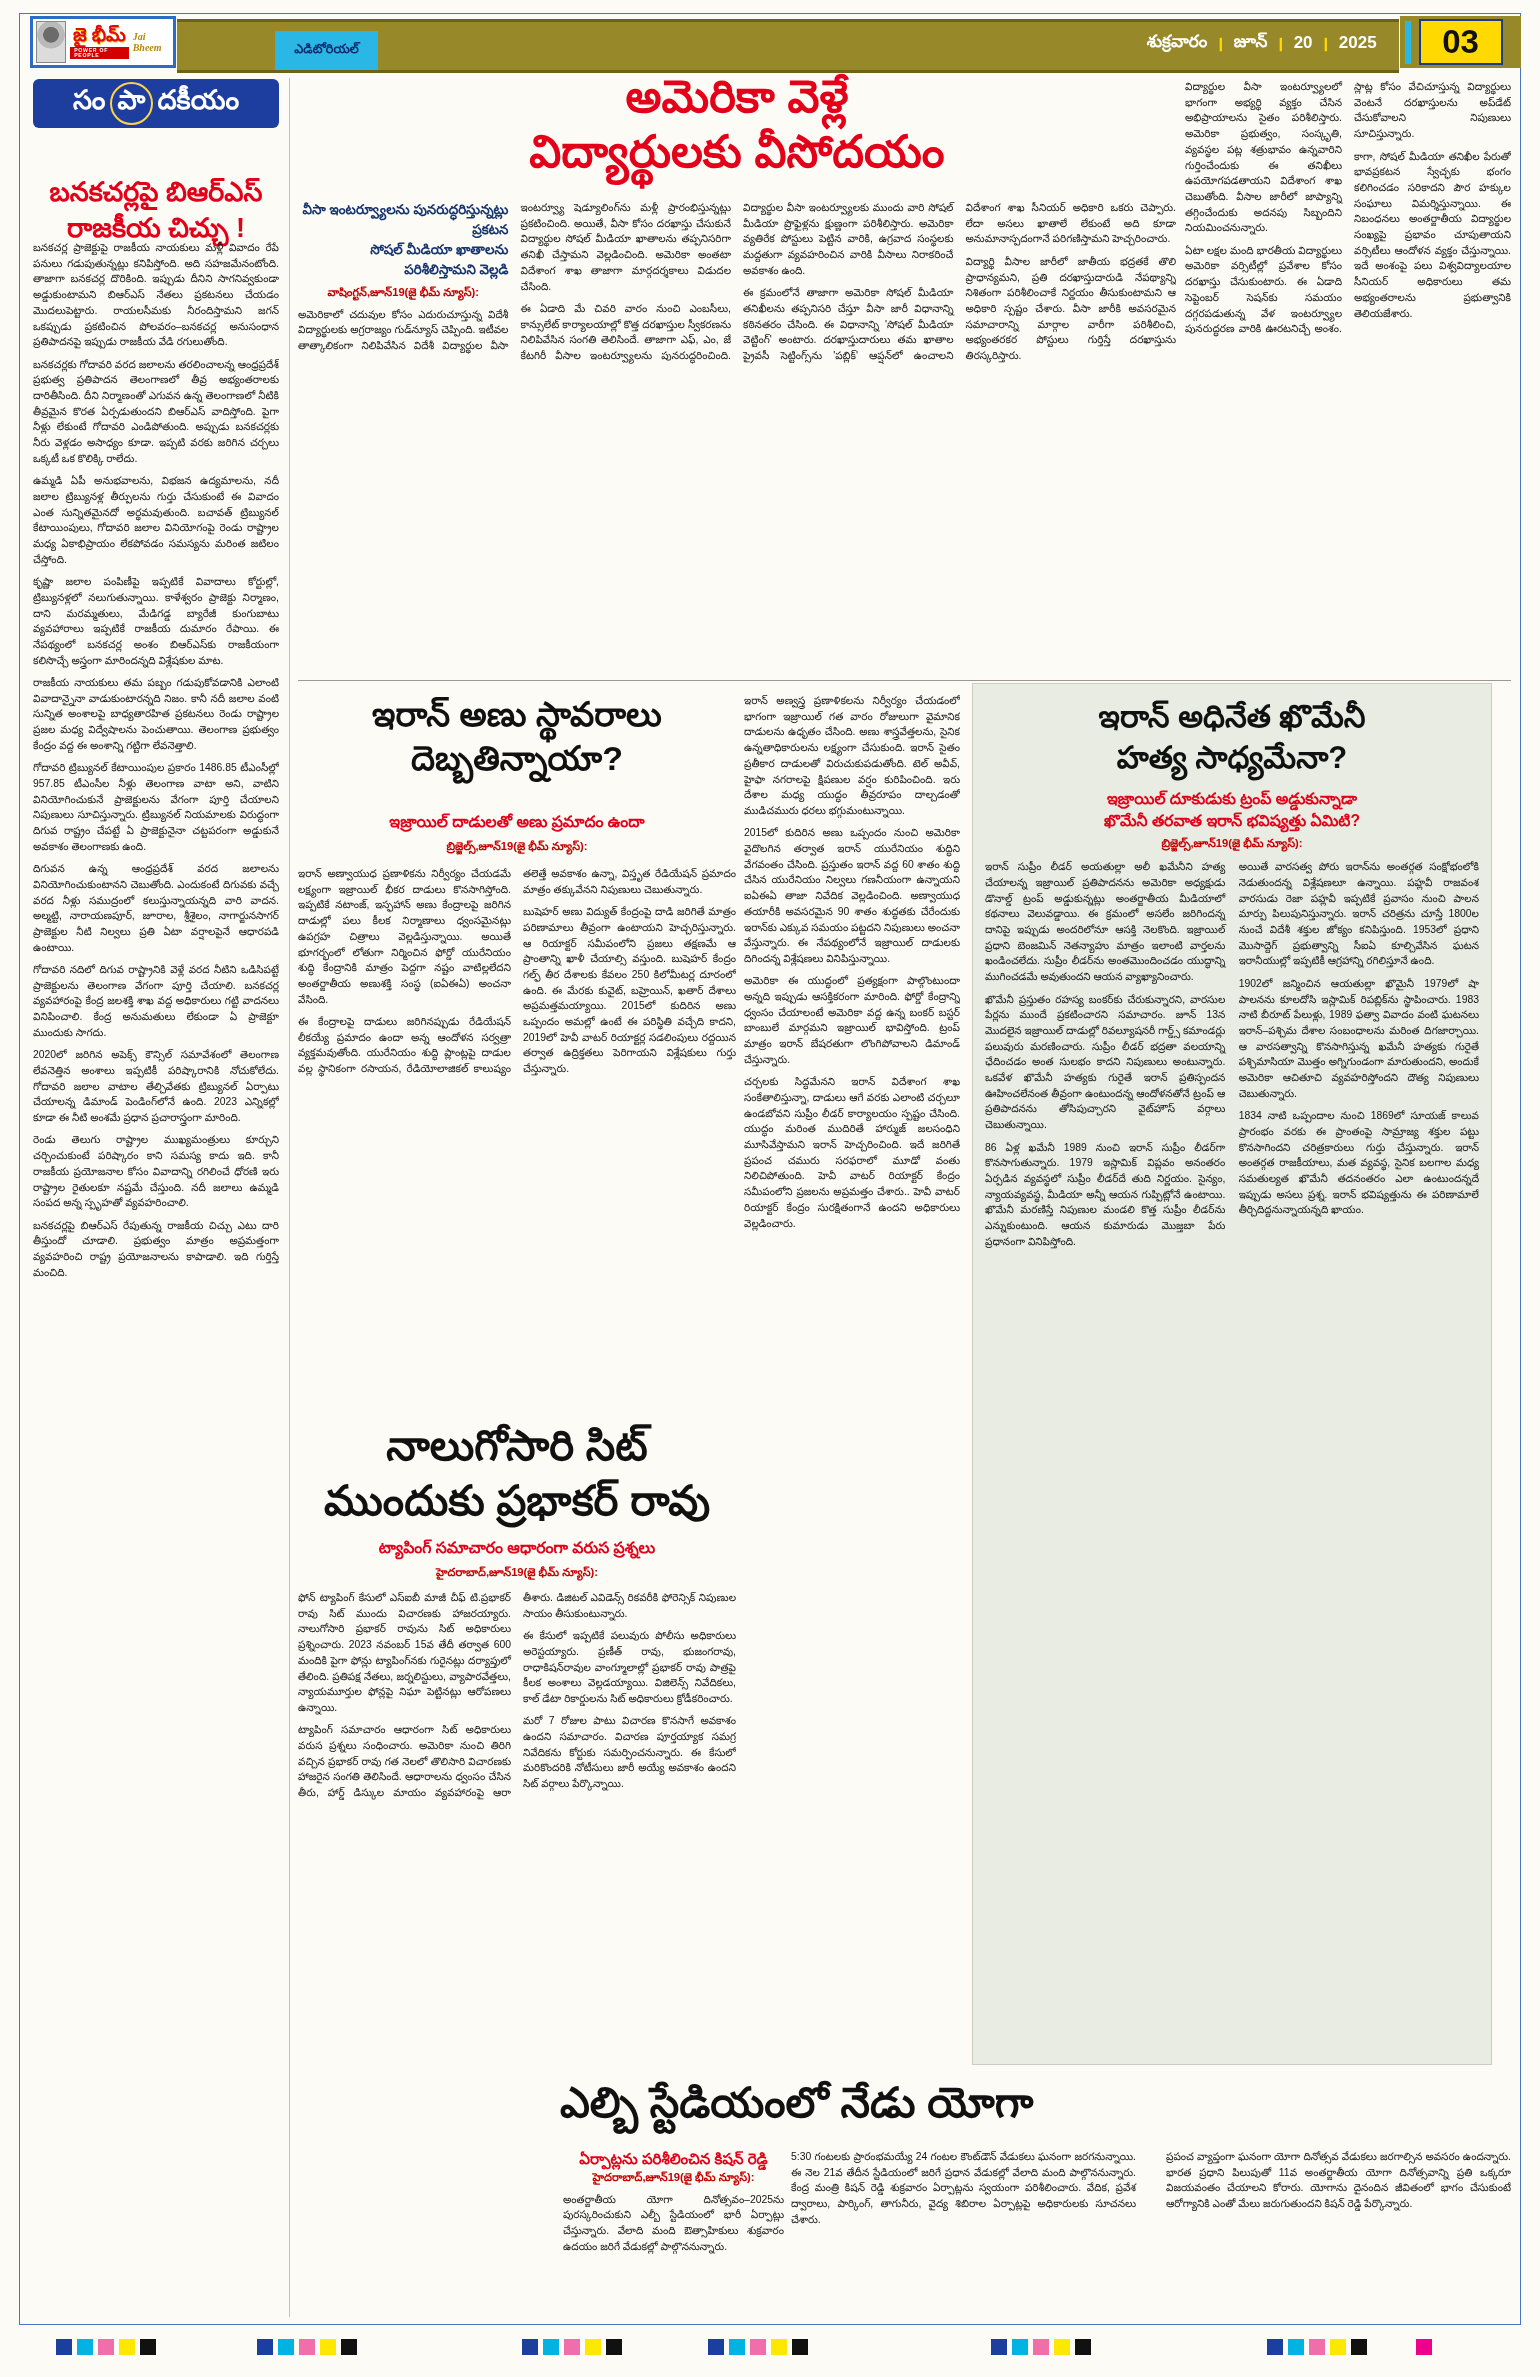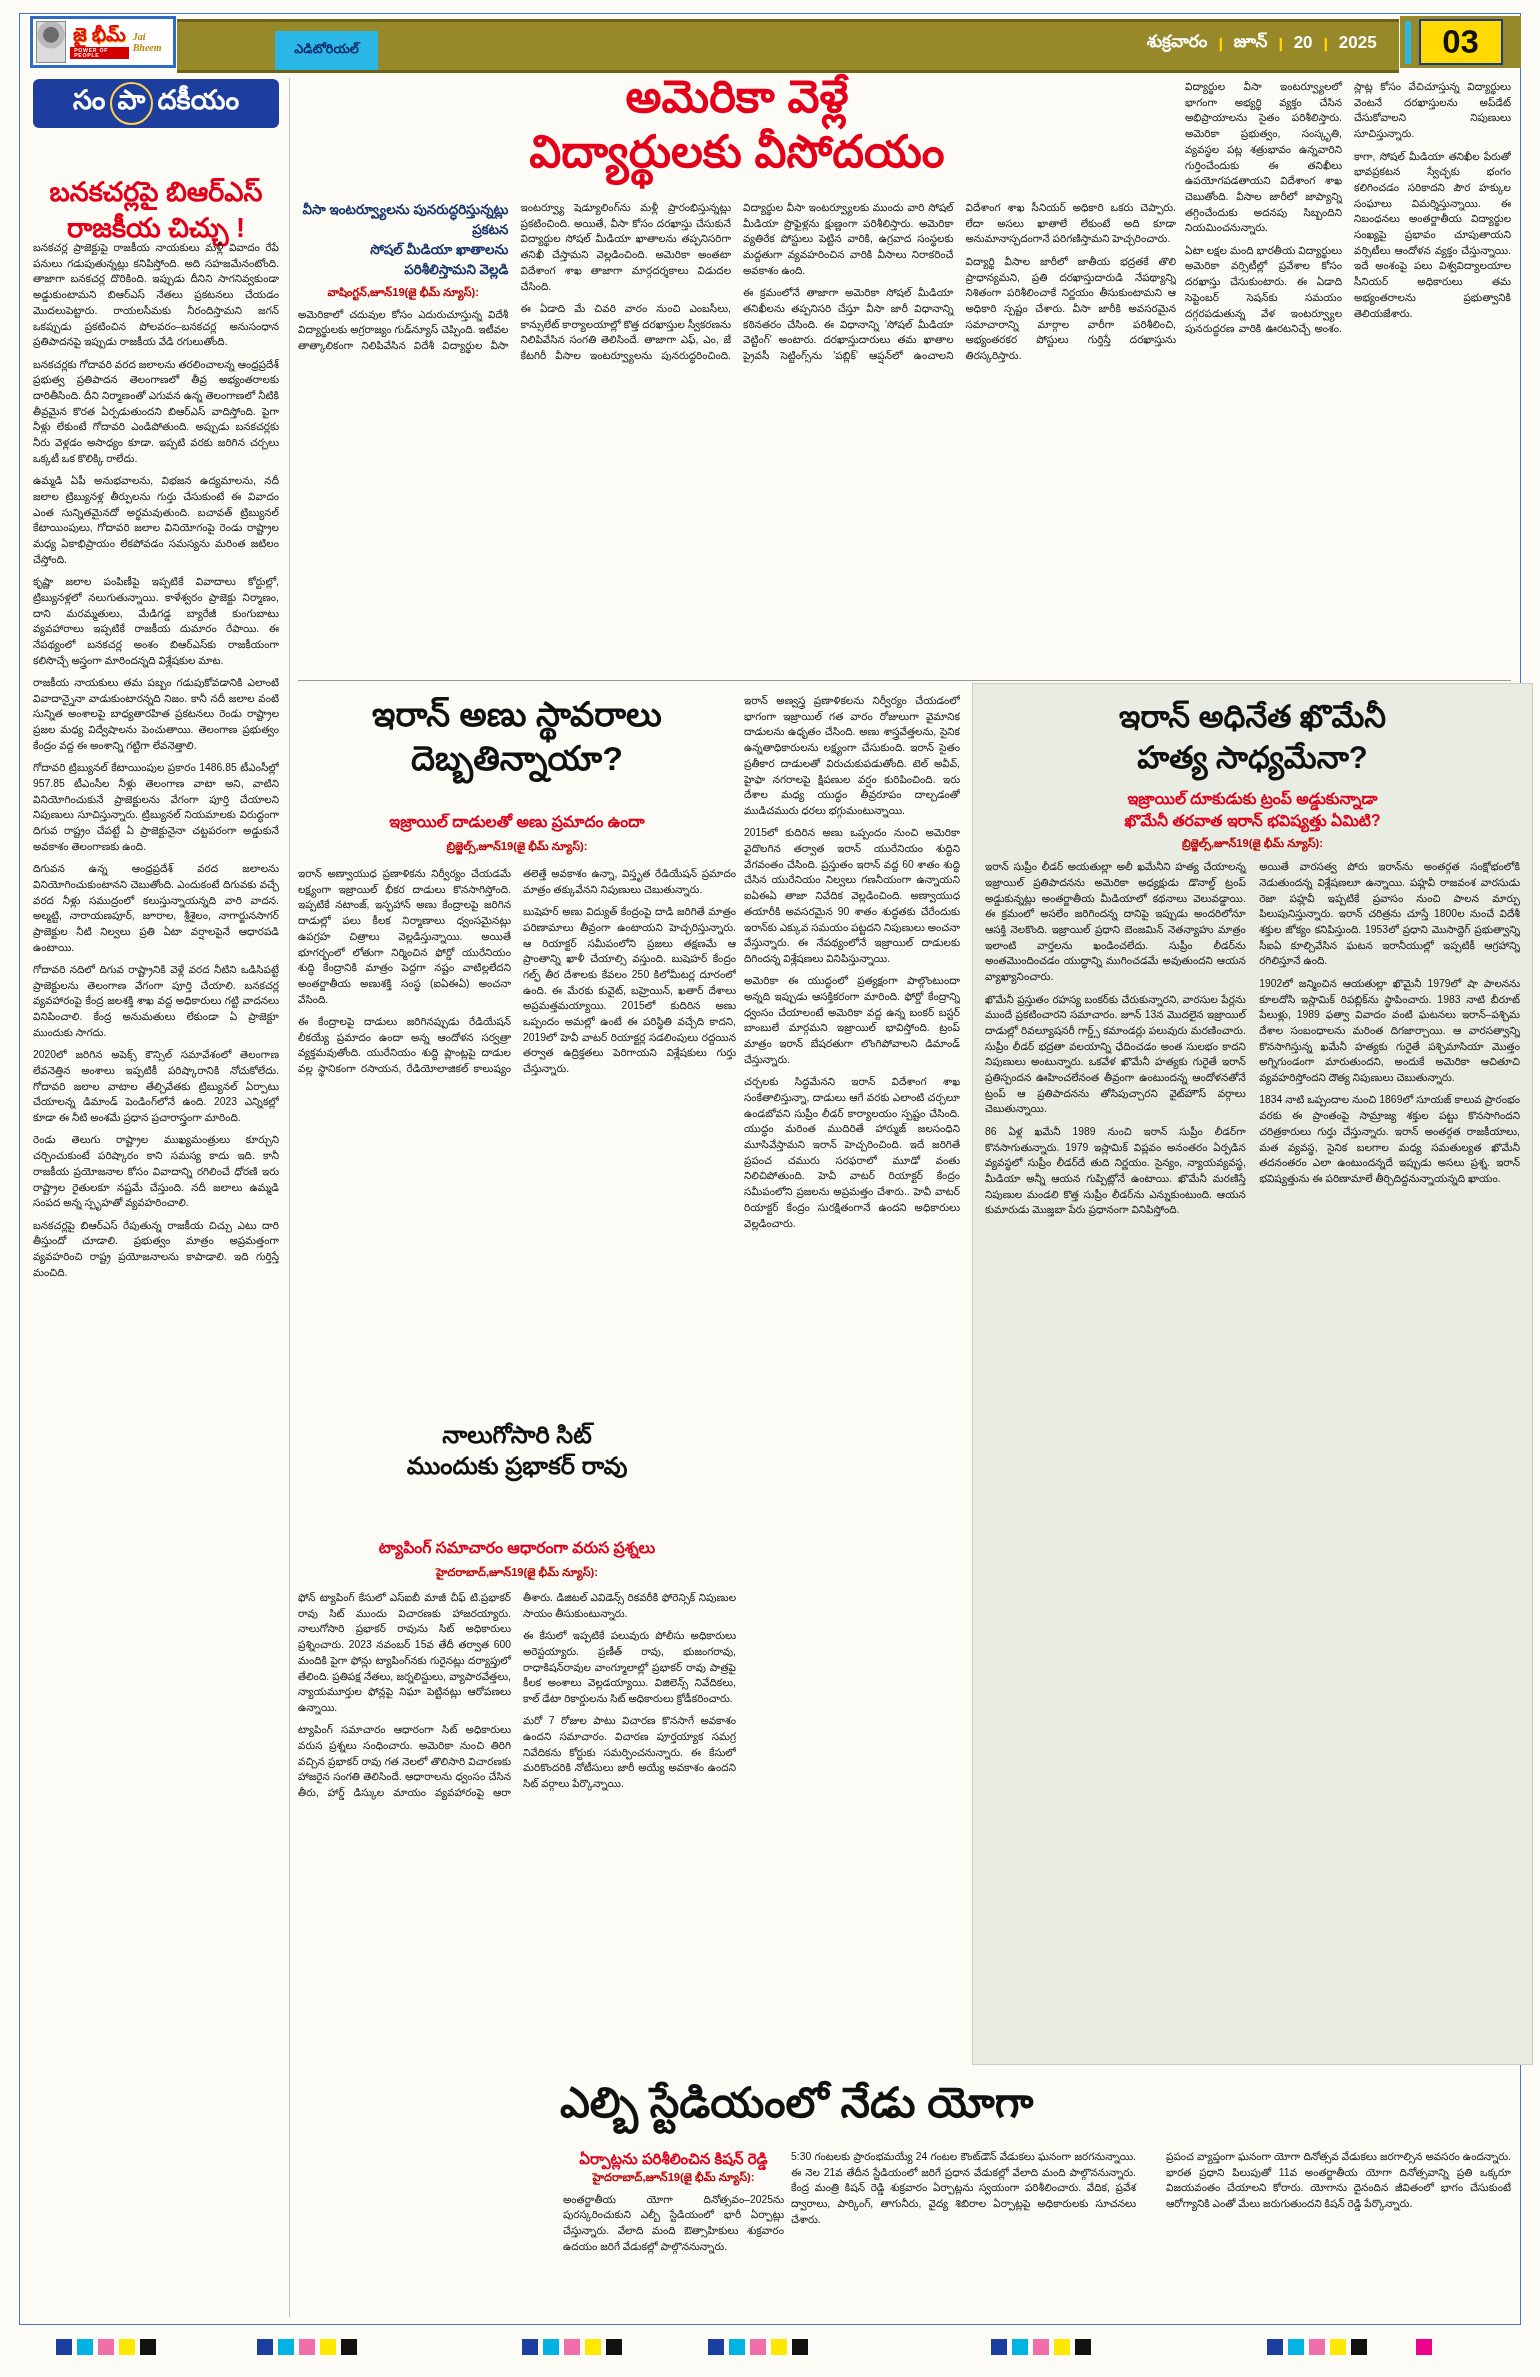--- a/index.html
+++ b/index.html
@@ -64,27 +64,27 @@
   
   .iran-headline{position:absolute; left:298px; top:692px; width:438px; text-align:center;
     color:#111; font-weight:bold; font-size:34px; line-height:1.3;}
   .iran-sub{position:absolute; left:298px; top:811px; width:438px;}
   .iran-date{position:absolute; left:298px; top:838px; width:438px;}
   .iran-body{position:absolute; left:298px; top:866px; width:438px; height:534px;
     column-count:2; column-gap:12px;}
   .mid-col{position:absolute; left:744px; top:693px; width:216px; height:1370px;}
   
   .prab-headline{position:absolute; left:298px; top:1419px; width:438px; text-align:center;
-    color:#111; font-weight:bold; font-size:24px; line-height:1.3;}
+    color:#111; font-weight:bold; font-size:42px; line-height:1.3;}
   .prab-sub{position:absolute; left:298px; top:1537px; width:438px;}
   .prab-date{position:absolute; left:298px; top:1564px; width:438px;}
   .prab-body{position:absolute; left:298px; top:1590px; width:438px; height:473px;
     column-count:2; column-gap:12px;}
   
-  .khom-panel{position:absolute; left:972px; top:683px; width:561px; height:1382px;
+  .khom-panel{position:absolute; left:972px; top:683px; width:520px; height:1382px;
     background:#e9ece3; border:0.7px solid #c9cec0; box-sizing:border-box; padding:13.4px 12px;}
   .khom-headline{text-align:center; color:#111; font-weight:bold; font-size:31px; line-height:1.3;}
   .khom-sub{margin-top:10.4px;}
   .khom-body{margin-top:7.5px; height:1163px; column-count:2; column-gap:13.4px;}
   
   .yoga-headline{position:absolute; left:560px; top:2078px; width:954px;
     color:#111; font-weight:bold; font-size:42px; line-height:1.2;}
   .yoga-info{position:absolute; left:563px; top:2149px; width:221px;}
   .yoga-body{position:absolute; left:791px; top:2149px; width:720px; height:167px;
     column-count:2; column-gap:30px;}

